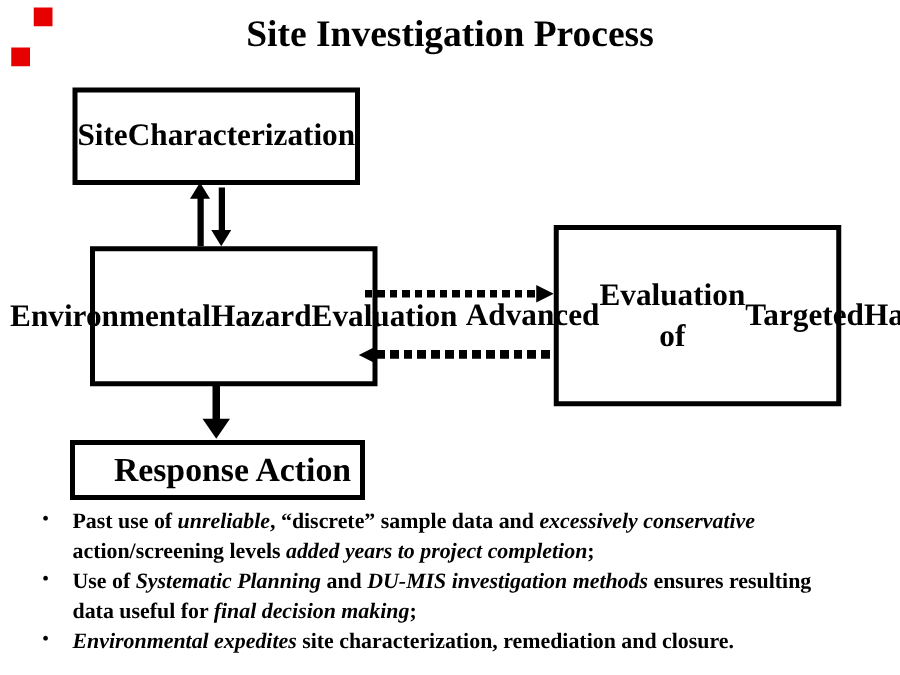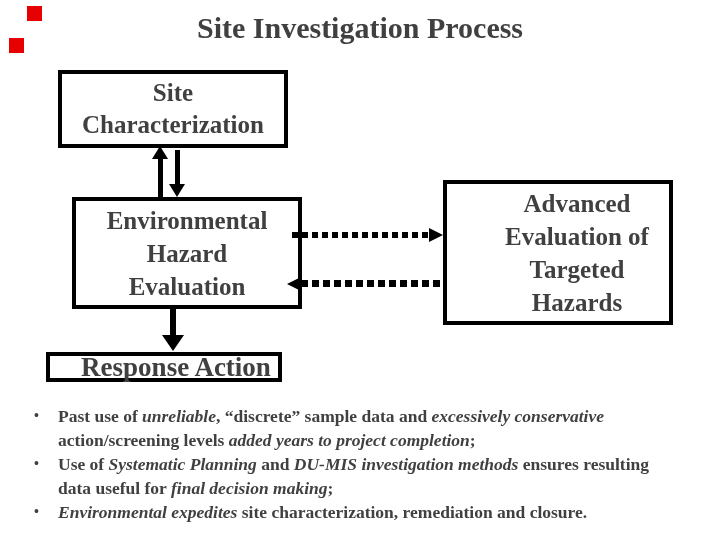--- a/index.html
+++ b/index.html
@@ -1,35 +1,35 @@
 <!DOCTYPE html>
 <html><head>
 <meta charset="utf-8">
 <style>
   html,body{margin:0;padding:0;background:#fff;}
   .slide{
     position:relative;width:720px;height:540px;background:#ffffff;
-    font-family:"Liberation Serif","DejaVu Serif",serif;color:#404040;overflow:hidden;
+    font-family:"Liberation Serif","DejaVu Serif",serif;color:#000000;overflow:hidden;
   }
   .accent-sq{position:absolute;width:15px;height:15px;background:#e60000;}
   .sq1{left:27px;top:6px;}
   .sq2{left:9px;top:38px;}
   .title{
     position:absolute;left:0;top:10px;width:100%;margin:0;
     text-align:center;font-size:30px;font-weight:bold;line-height:36px;
   }
   .box{
     position:absolute;border:4px solid #000;background:#fff;box-sizing:border-box;
-    display:flex;flex-direction:column;justify-content:center;align-items:center;
+    display:flex;flex-direction:row;justify-content:center;align-items:center;
     text-align:center;font-weight:bold;
   }
   .box-sc {left:58px; top:70px; width:230px;height:78px; font-size:25px;line-height:32px;}
   .box-ehe{left:58px; top:197px;width:230px;height:112px;font-size:25px;line-height:33px;margin-left:14px;}
   .box-adv{left:443px;top:180px;width:230px;height:145px;font-size:25px;line-height:33px;padding-left:38px;}
-  .box-ra {left:46px; top:352px;width:236px;height:30px; font-size:27px;line-height:34px;padding-left:24px;}
+  .box-ra {left:56px; top:352px;width:236px;height:48px; font-size:27px;line-height:34px;padding-left:24px;}
   .stem{position:absolute;background:#000;}
   .tri{position:absolute;width:0;height:0;}
   
   .stem-up{left:158px;top:158px;width:5px;height:40px;}
   .tri-up{left:152px;top:146px;border-left:8px solid transparent;border-right:8px solid transparent;border-bottom:13px solid #000;}
   
   .stem-dn{left:175px;top:150px;width:5px;height:35px;}
   .tri-dn{left:169px;top:184px;border-left:8px solid transparent;border-right:8px solid transparent;border-top:13px solid #000;}
   
   .stem-big{left:170px;top:308px;width:6px;height:28px;}

